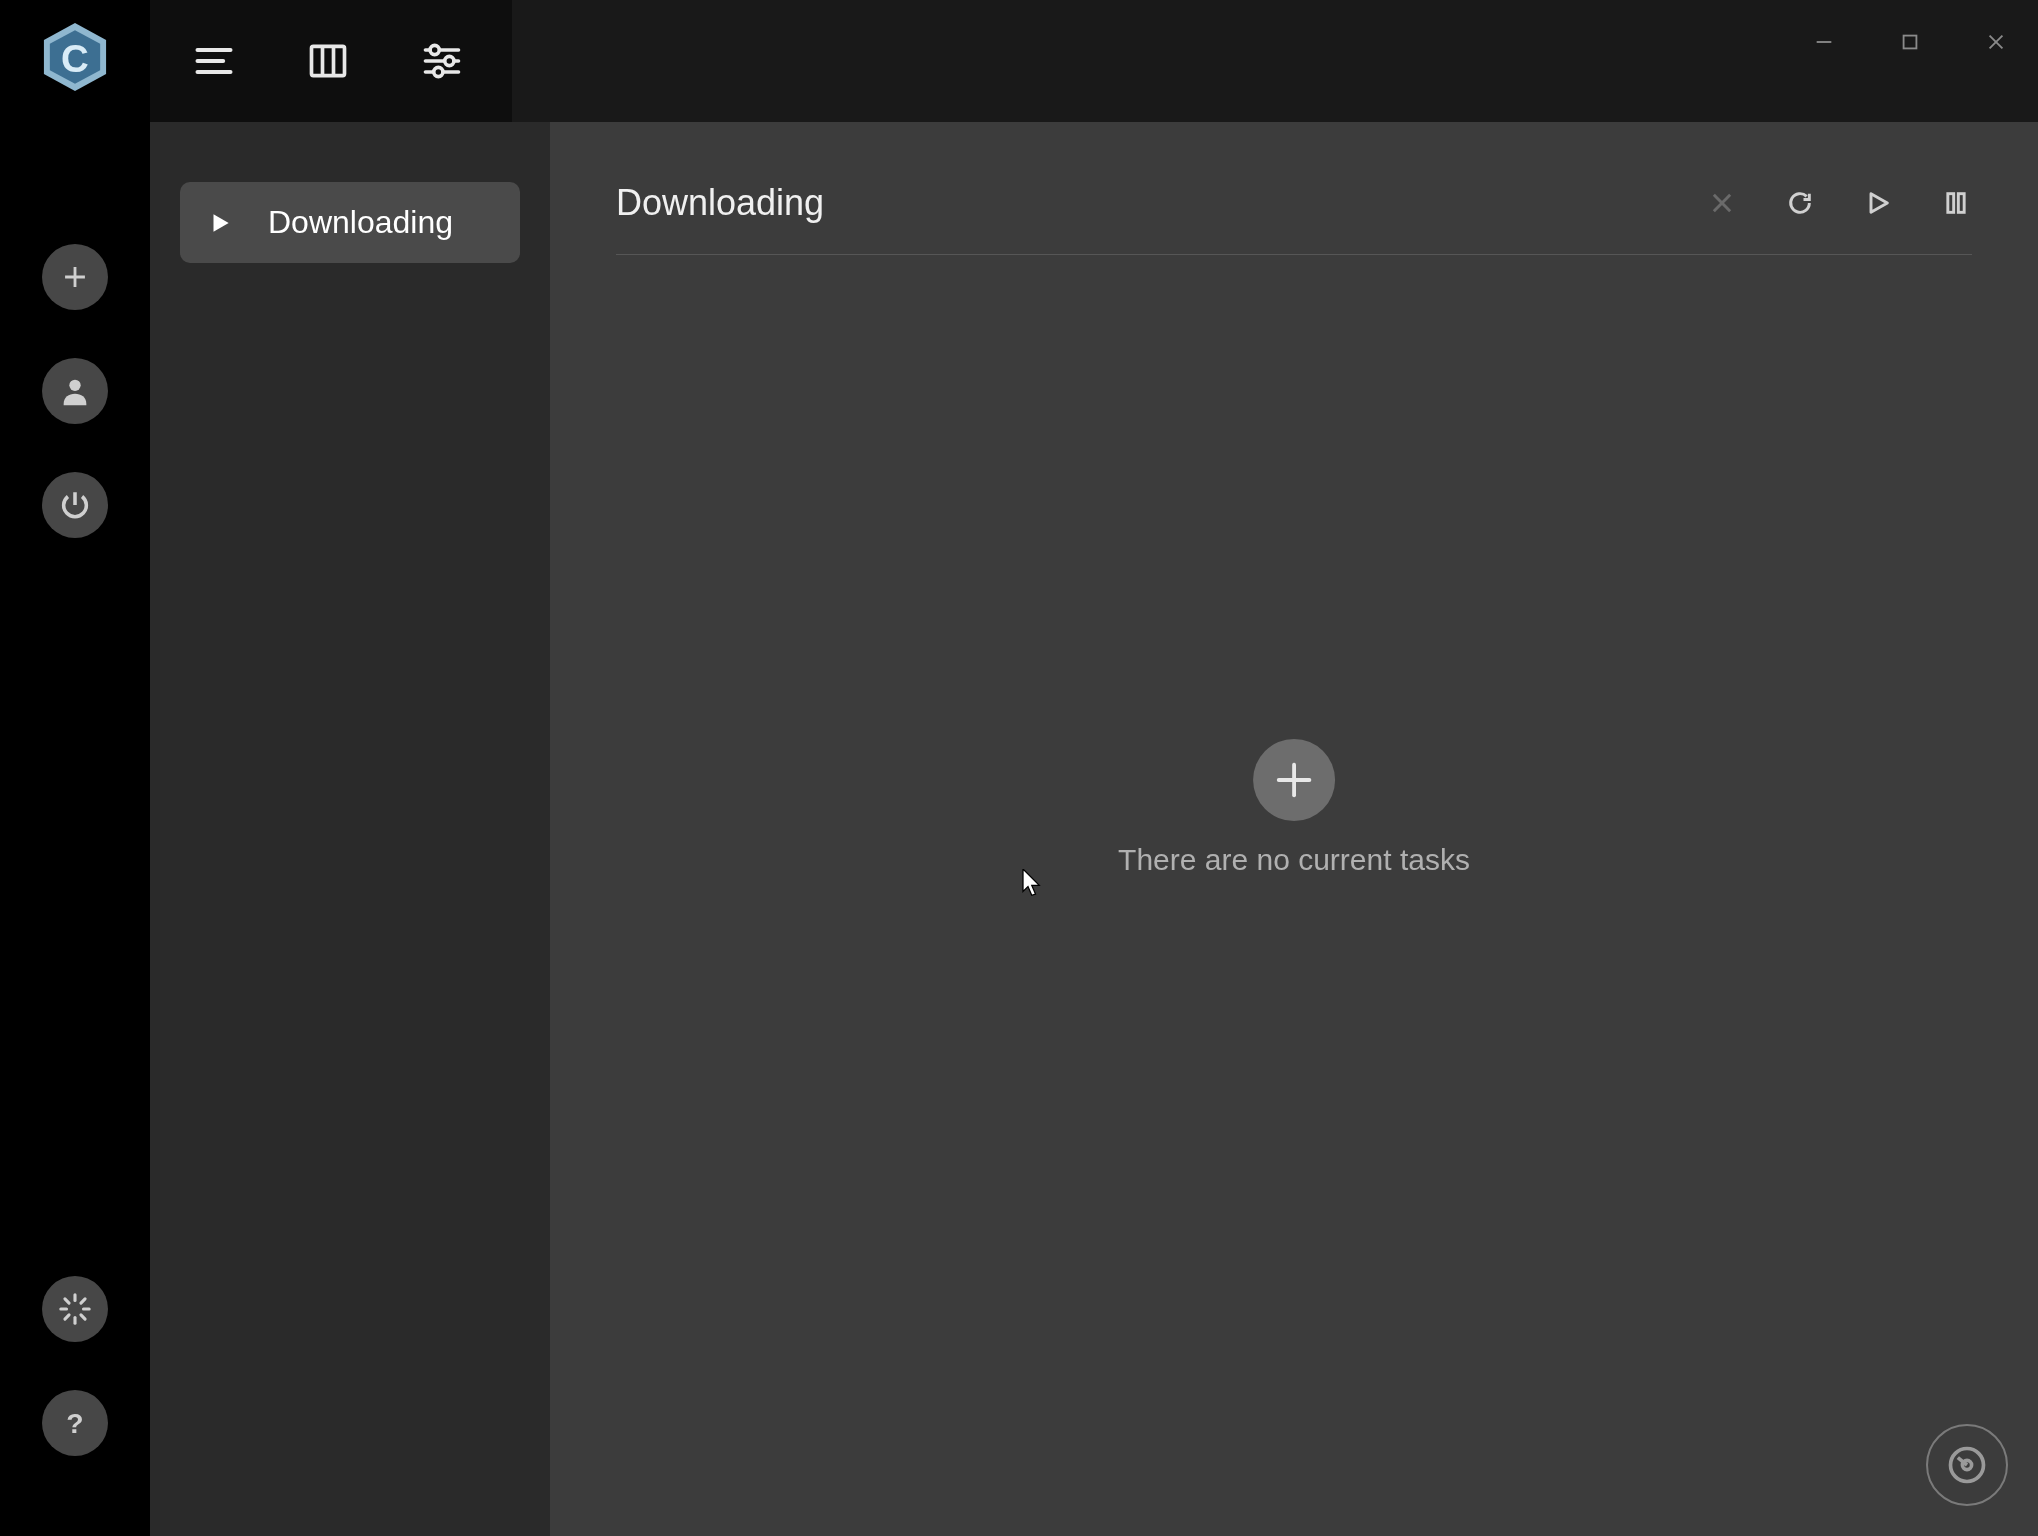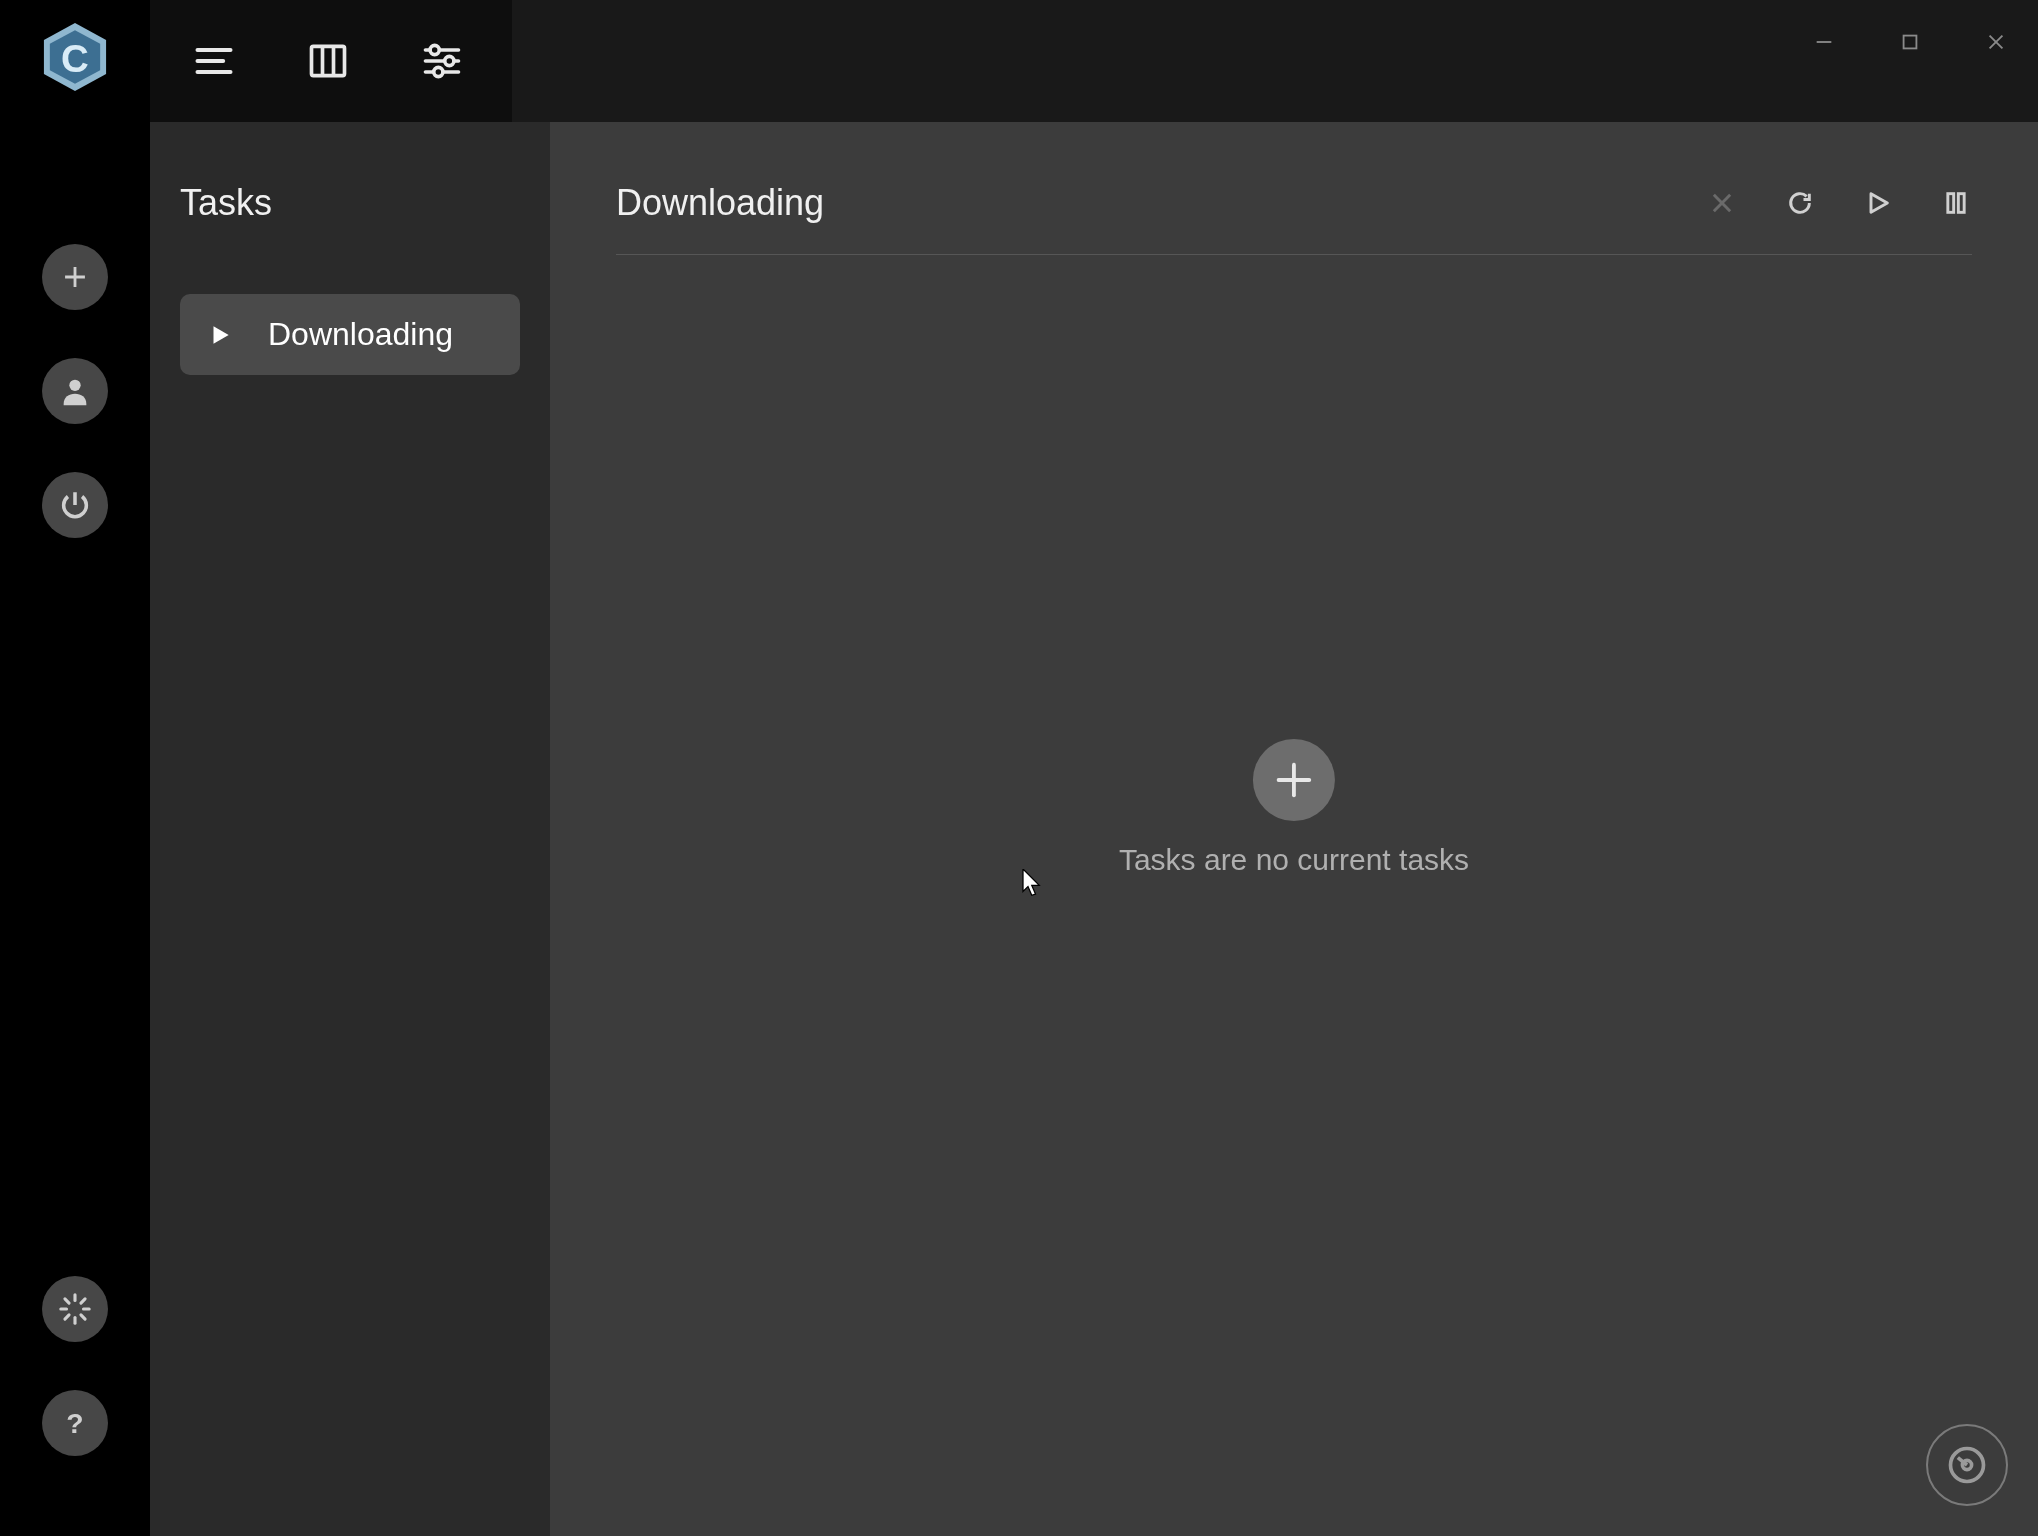--- a/index.html
+++ b/index.html
@@ -360,21 +360,20 @@
               <line x1="5" y1="5" x2="19" y2="19"></line>
               <line x1="19" y1="5" x2="5" y2="19"></line>
             </svg>
         </div>
       </div>
     </div>
 
     <div class="body">
 
       <div class="sidebar">
-        <div class="sidebar-title">Tasks</div>
 
         <div class="sb-item active">
           <span class="icon">
             <svg viewBox="0 0 24 24">
                 <polygon points="6,4 20,12 6,20"></polygon>
               </svg>
           </span>
           <span class="label">Downloading</span>
         </div>
 
@@ -411,21 +410,21 @@
           </div>
         </div>
 
         <div class="empty-state">
           <div class="empty-btn">
             <svg viewBox="0 0 24 24" stroke-width="2.2" stroke-linecap="round">
                 <line x1="12" y1="4" x2="12" y2="20"></line>
                 <line x1="4" y1="12" x2="20" y2="12"></line>
               </svg>
           </div>
-          <div class="empty-text">Tasks are no current tasks</div>
+          <div class="empty-text">There are no current tasks</div>
         </div>
 
         <div class="float-btn">
           <svg viewBox="0 0 24 24" stroke-width="2">
             <circle cx="12" cy="12" r="9"></circle>
             <circle cx="12" cy="12" r="2.5"></circle>
             <line x1="12" y1="12" x2="7" y2="8"></line>
           </svg>
         </div>
       </div>

